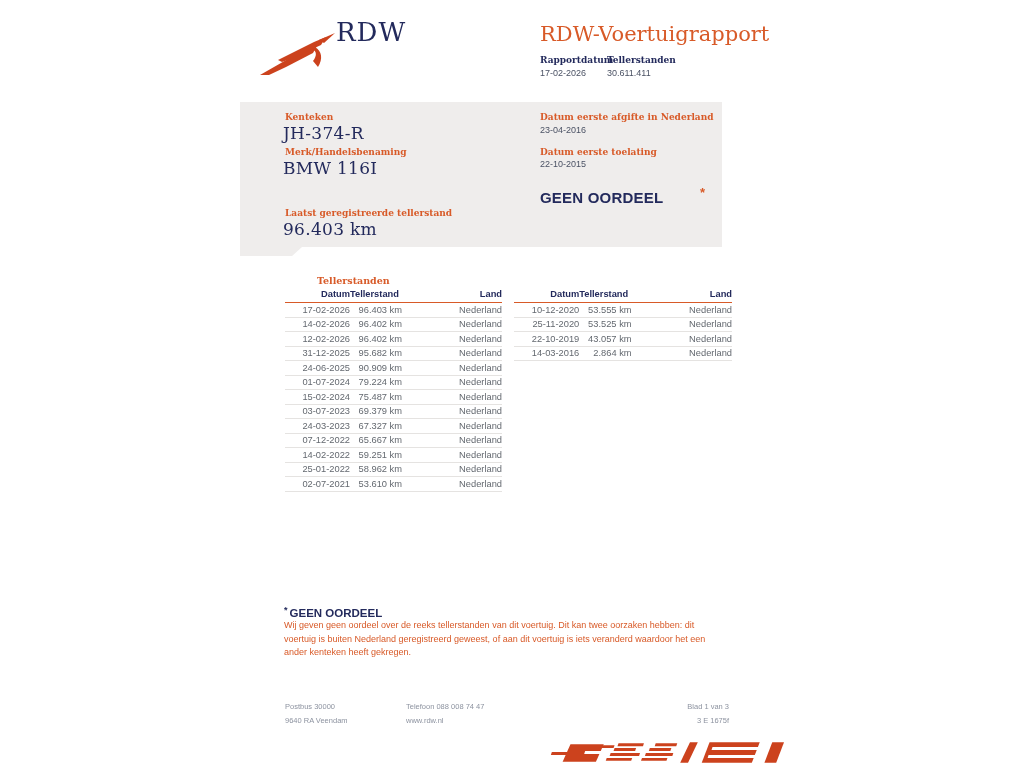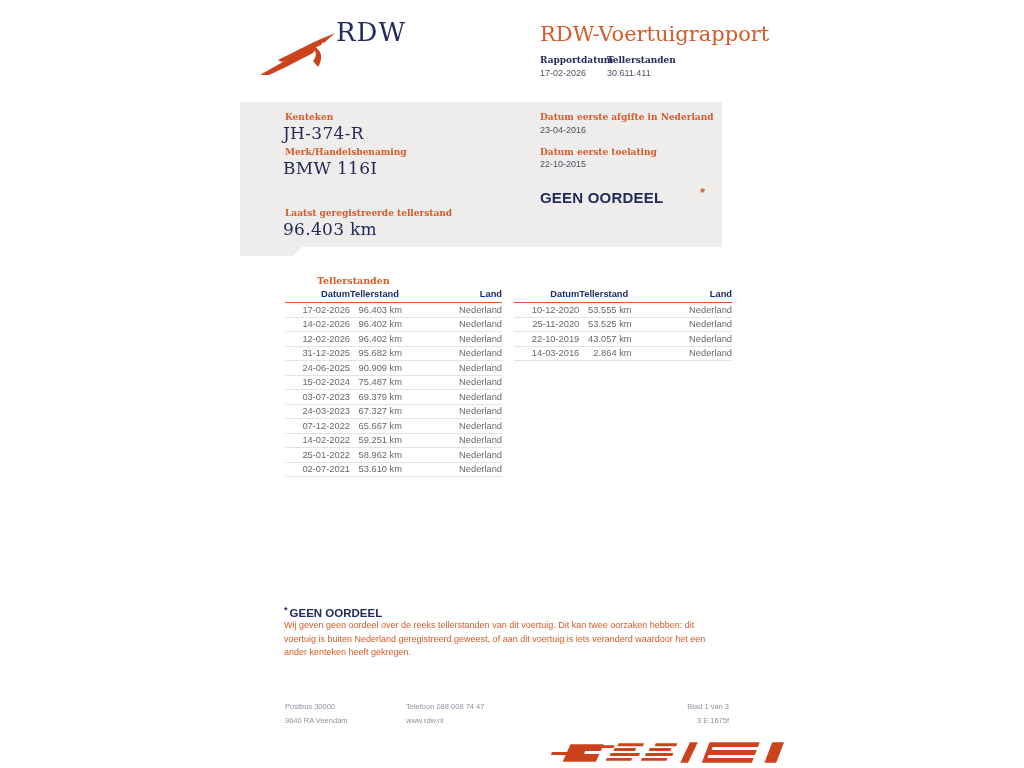--- a/index.html
+++ b/index.html
@@ -136,20 +136,25 @@
           <td>Nederland</td>
         </tr>
         <tr>
           <td>31-12-2025</td>
           <td>95.682 km</td>
           <td>Nederland</td>
         </tr>
         <tr>
           <td>24-06-2025</td>
           <td>90.909 km</td>
+          <td>Nederland</td>
+        </tr>
+        <tr>
+          <td>01-07-2024</td>
+          <td>79.224 km</td>
           <td>Nederland</td>
         </tr>
         <tr>
           <td>15-02-2024</td>
           <td>75.487 km</td>
           <td>Nederland</td>
         </tr>
         <tr>
           <td>03-07-2023</td>
           <td>69.379 km</td>

